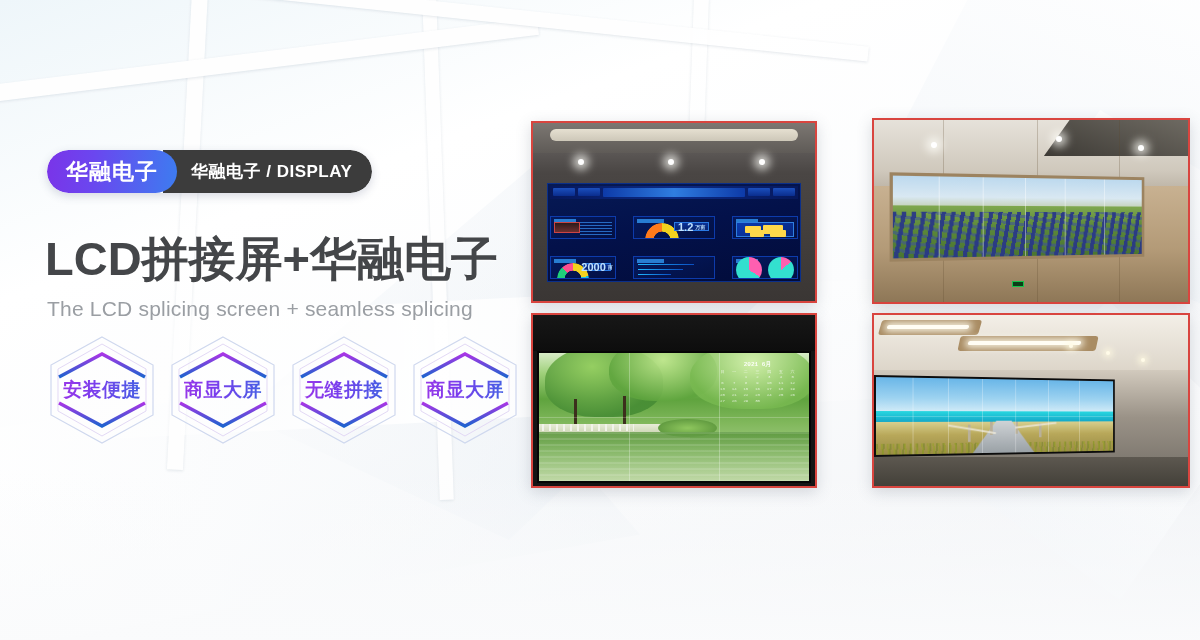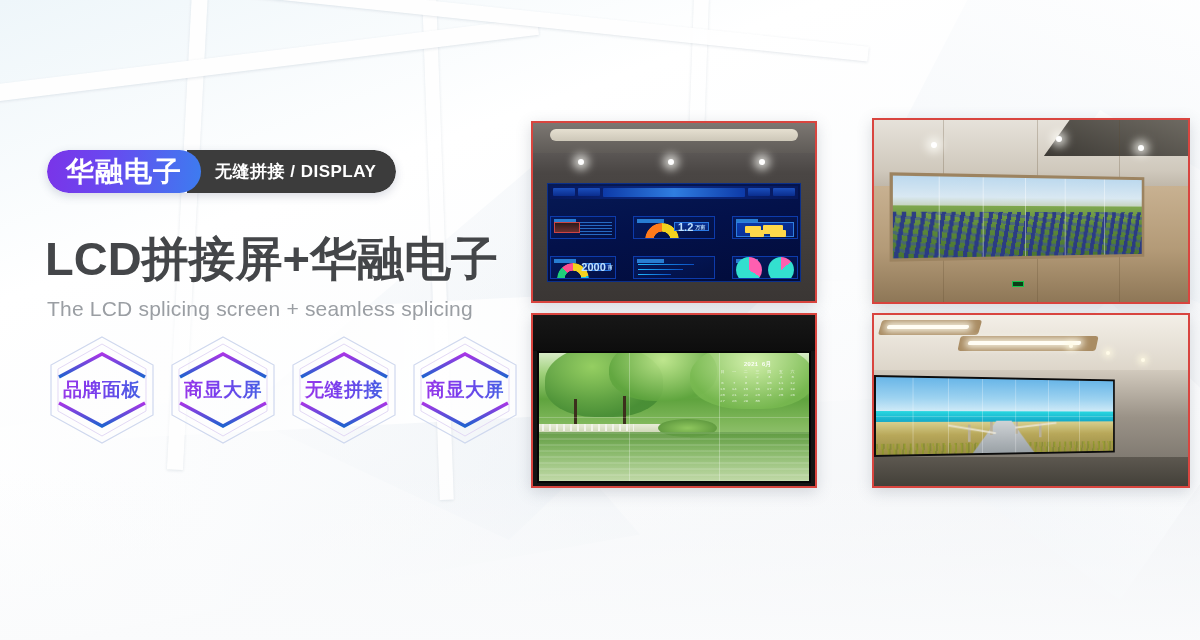--- a/index.html
+++ b/index.html
@@ -58,21 +58,21 @@
   .brand-pill {
     position:absolute; left:2px; top:150px;
     height:43px; display:flex; align-items:stretch;
     border-radius:22px; overflow:hidden;
     box-shadow:0 3px 10px rgba(60,70,110,.20);
   }
   .brand-left {
     background:linear-gradient(95deg,#7a34e8 0%, #6b46ef 35%, #3d7cf0 100%);
     display:flex; align-items:center; justify-content:center;
     padding:0 19px;
-    color:#fff; font-size:28px; font-weight:bold; letter-spacing:1px;
+    color:#fff; font-size:22px; font-weight:bold; letter-spacing:1px;
     border-radius:22px;
     position:relative; z-index:2;
   }
   .brand-right {
     background:#3c3c3c;
     display:flex; align-items:center; justify-content:center;
     padding:0 20px 0 28px; margin-left:-14px;
     color:#ffffff; font-size:17px; font-weight:bold; letter-spacing:.5px;
     border-radius:0 22px 22px 0;
     position:relative; z-index:1;
@@ -295,42 +295,42 @@
     <div class="beam beam-h1"></div>
     <div class="beam beam-h2"></div>
     <div class="sheen"></div>
     <div class="poly poly-f"></div>
   </div>
 
   <div class="left-col">
 
     <div class="brand-pill">
       <div class="brand-left">华融电子</div>
-      <div class="brand-right">无缝拼接 / DISPLAY</div>
+      <div class="brand-right">华融电子 / DISPLAY</div>
     </div>
 
     <div class="headline">LCD拼接屏+华融电子</div>
     <div class="subhead">The LCD splicing screen + seamless splicing</div>
 
     <div class="features">
 
       <div class="hex">
         <svg width="118" height="114" viewBox="0 0 118 114">
           <defs>
             <linearGradient id="g1" x1="0" y1="0" x2="0" y2="1">
               <stop offset="0%" stop-color="#a935e6"></stop>
                 <stop offset="100%" stop-color="#1f63cf"></stop>
             </linearGradient>
           </defs>
           <polygon points="59,4 110,32 110,82 59,110 8,82 8,32" fill="none" stroke="#cfd8ee" stroke-width="1.2"></polygon>
           <polygon points="59,11 103,36 103,78 59,103 15,78 15,36" fill="none" stroke="#e3d9f5" stroke-width="1"></polygon>
           <polyline points="16,44 59,21 102,44" fill="none" stroke="url(#g1)" stroke-width="3.4"></polyline>
           <polyline points="16,70 59,93 102,70" fill="none" stroke="url(#g1)" stroke-width="3.4"></polyline>
         </svg>
-        <div class="hex-label">品牌面板</div>
+        <div class="hex-label">安装便捷</div>
       </div>
 
       <div class="hex">
         <svg width="118" height="114" viewBox="0 0 118 114">
           <polygon points="59,4 110,32 110,82 59,110 8,82 8,32" fill="none" stroke="#cfd8ee" stroke-width="1.2"></polygon>
           <polygon points="59,11 103,36 103,78 59,103 15,78 15,36" fill="none" stroke="#e3d9f5" stroke-width="1"></polygon>
           <polyline points="16,44 59,21 102,44" fill="none" stroke="url(#g1)" stroke-width="3.4"></polyline>
           <polyline points="16,70 59,93 102,70" fill="none" stroke="url(#g1)" stroke-width="3.4"></polyline>
         </svg>
         <div class="hex-label">商显大屏</div>

